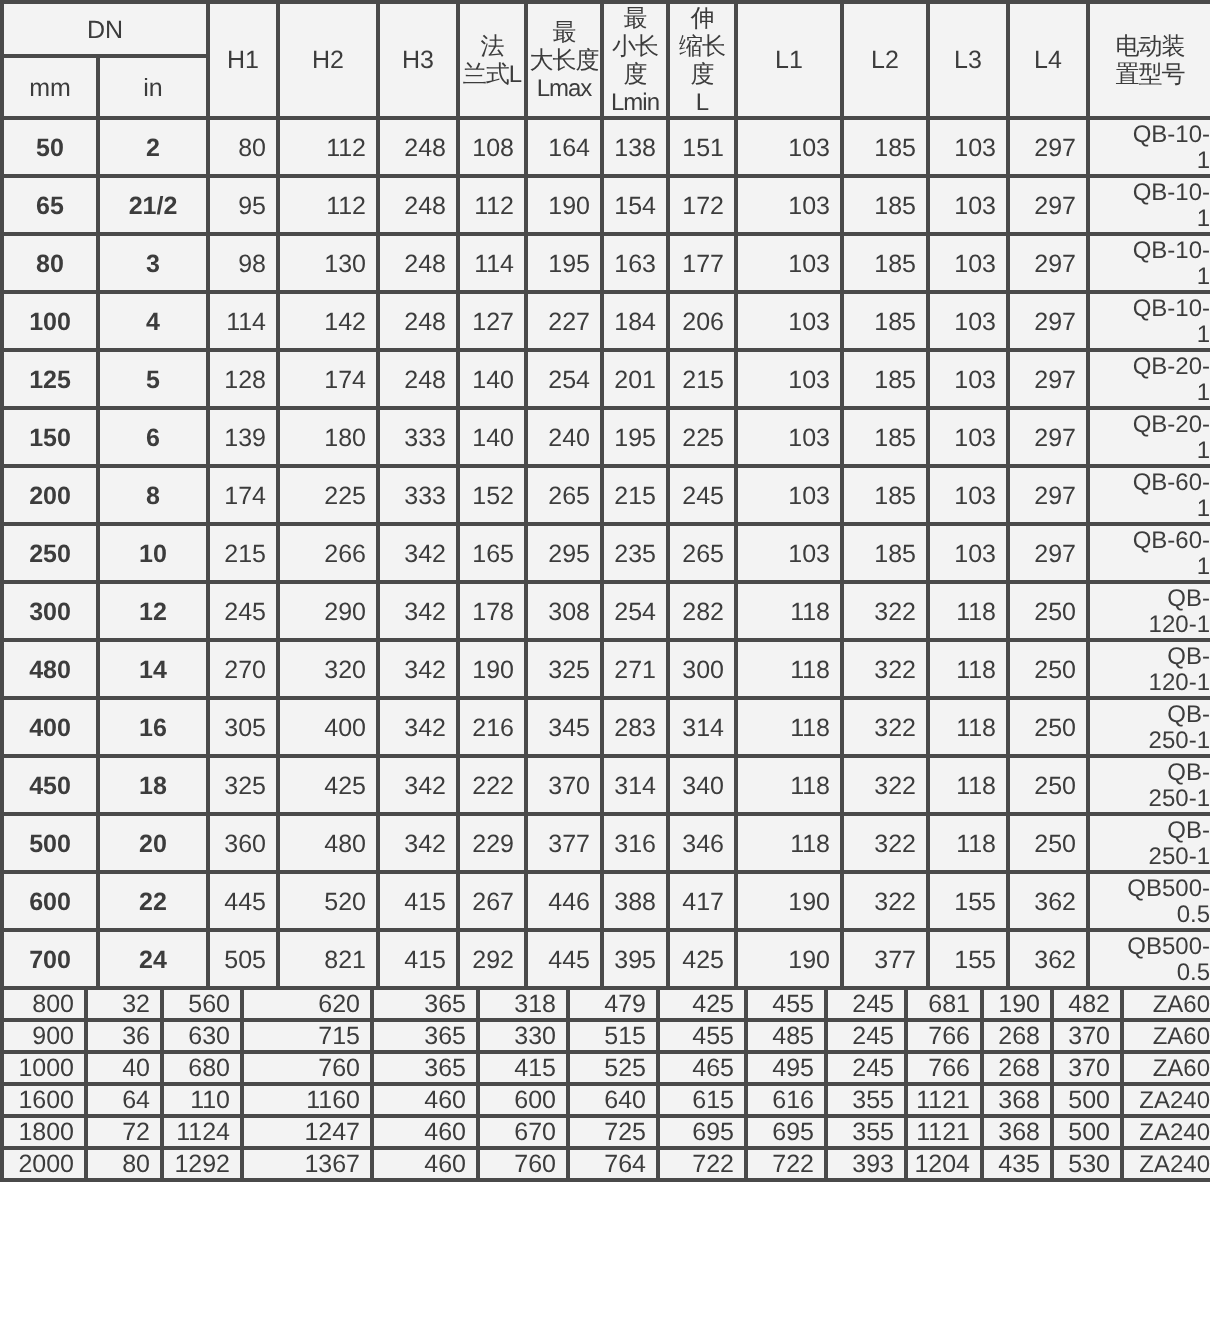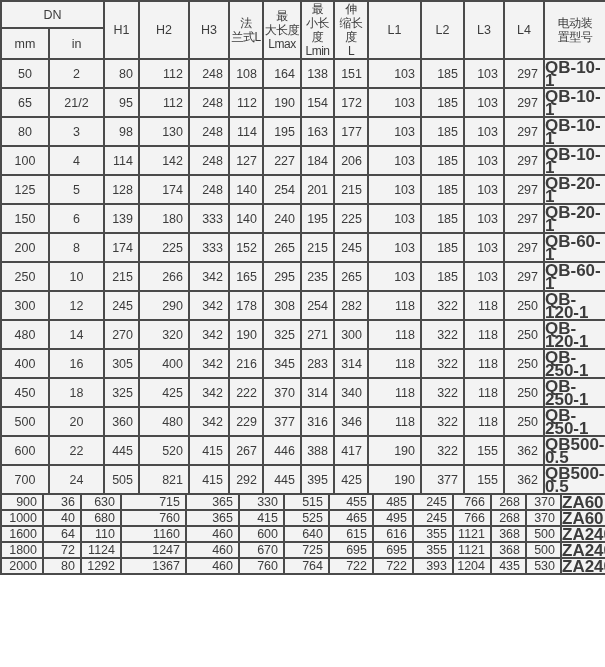--- a/index.html
+++ b/index.html
@@ -14,22 +14,22 @@
     vertical-align:middle;
     white-space:pre-line;
     overflow:hidden;
     padding:0;
     line-height:14px;
     color:#3c3c3c;
   }
   th{text-align:center;}
   th.cjk{font-size:12px;letter-spacing:-0.5px;line-height:14px;}
   td.num{text-align:right;padding-right:5px;}
-  td.ctr{text-align:center;}
-  td.model{text-align:left;line-height:13px;font-size:17px;font-weight:bold;}
+  td.ctr{text-align:center;font-weight:bold;}
+  td.model{text-align:right;line-height:13px;font-size:12px;}
   #t1 thead tr.r1{height:21px;}
   #t1 thead tr.r2{height:24px;}
   #t1 tbody tr{height:29px;}
   #t2 tbody tr{height:16px;}
 </style>
 </head>
 <body>
 
 <div id="wrap">
 
@@ -350,20 +350,36 @@
         <col style="width:44px">
         <col style="width:40px">
       <col style="width:40px">
         <col style="width:38px">
         <col style="width:35px">
       <col style="width:35px">
         <col style="width:45px">
     </colgroup>
     <tbody>
         <tr>
+          <td class="num">800</td>
+          <td class="num">32</td>
+          <td class="num">560</td>
+          <td class="num">620</td>
+          <td class="num">365</td>
+          <td class="num">318</td>
+          <td class="num">479</td>
+          <td class="num">425</td>
+          <td class="num">455</td>
+          <td class="num">245</td>
+          <td class="num">681</td>
+          <td class="num">190</td>
+          <td class="num">482</td>
+          <td class="model">ZA60</td>
+        </tr>
+        <tr>
           <td class="num">900</td>
           <td class="num">36</td>
           <td class="num">630</td>
           <td class="num">715</td>
           <td class="num">365</td>
           <td class="num">330</td>
           <td class="num">515</td>
           <td class="num">455</td>
           <td class="num">485</td>
           <td class="num">245</td>

